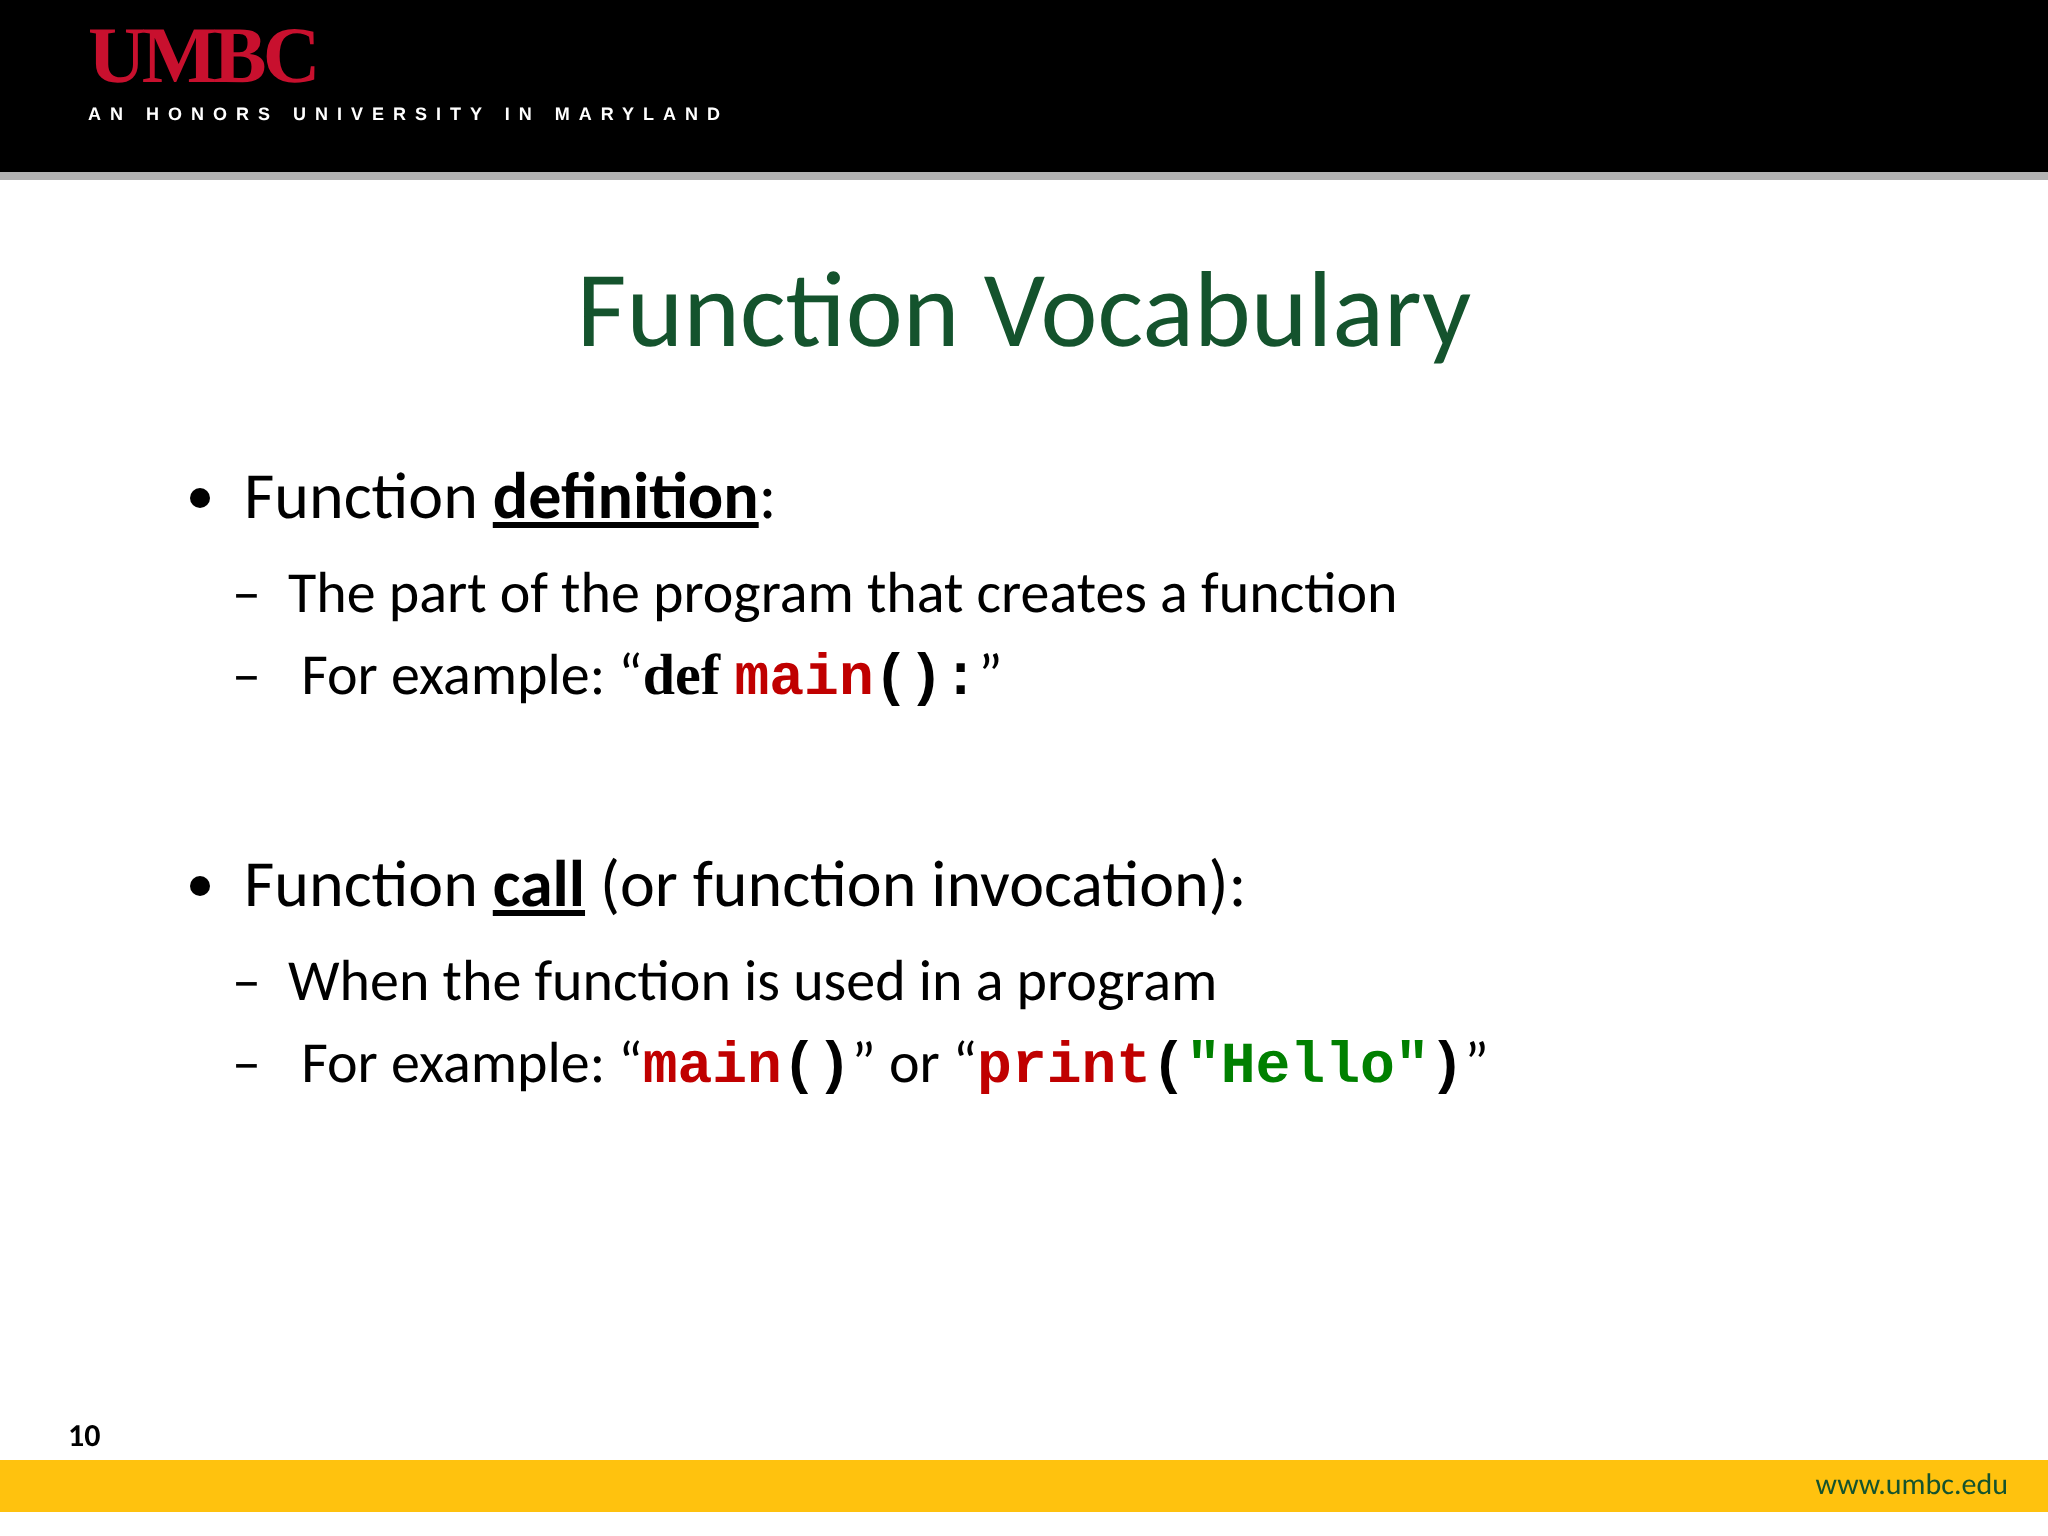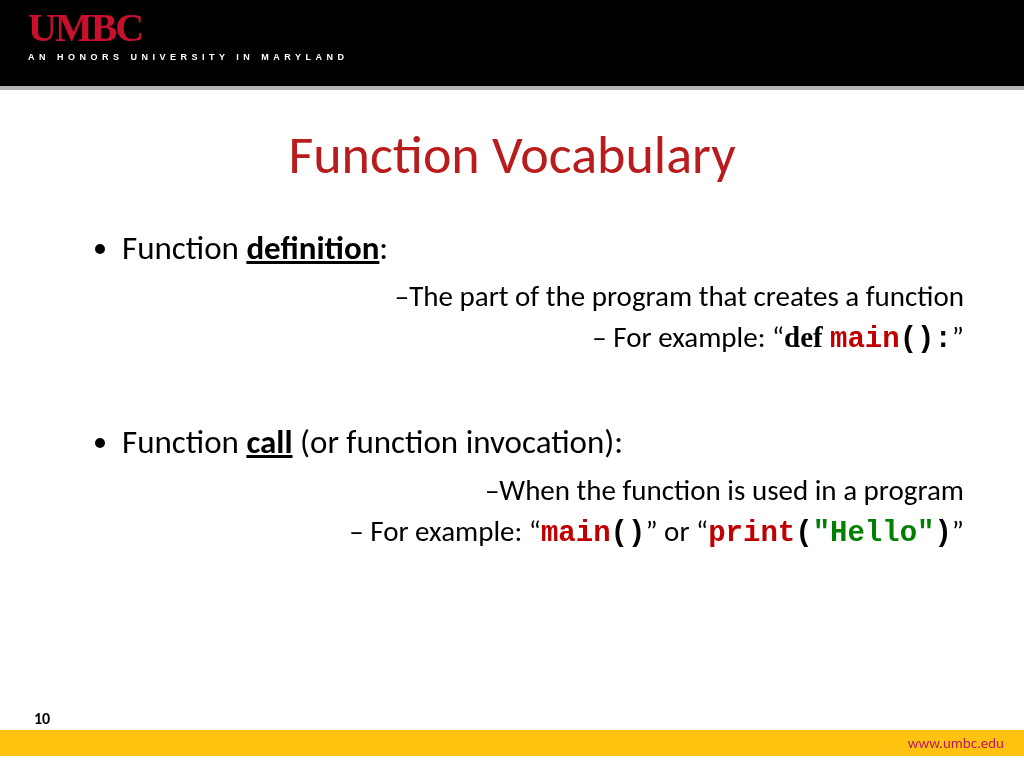--- a/index.html
+++ b/index.html
@@ -8,21 +8,21 @@
     height: 768px;
     font-family: Calibri, "Segoe UI", Arial, sans-serif;
     background: #fff;
     position: relative;
     overflow: hidden;
   }
   .header {
     width: 100%;
     height: 86px;
     background: #000;
-    padding: 8px 0 0 28px;
+    padding: 8px 0 0 44px;
   }
   .logo-text {
     font-family: "Times New Roman", serif;
     font-weight: 700;
     font-size: 40px;
     color: #c8102e;
     letter-spacing: -2px;
     line-height: 1;
     margin-bottom: 4px;
   }
@@ -38,42 +38,41 @@
     top: 86px;
     left: 0;
     width: 100%;
     height: 4px;
     background: #b3b3b3;
   }
   .title {
     text-align: center;
     font-size: 54px;
     font-weight: 400;
-    color: #b91c1c;
+    color: #14532d;
     margin-top: 36px;
     letter-spacing: 0px;
   }
   .content {
     margin-top: 40px;
     padding: 0 60px 0 60px;
   }
   ul.outer {
     list-style: disc;
     padding-left: 62px;
   }
   ul.outer > li {
     font-size: 33px;
     color: #000;
     margin-bottom: 6px;
   }
   ul.inner {
     list-style: none;
     padding-left: 22px;
     margin-top: 8px;
-    text-align: right;
   }
   ul.inner > li {
     font-size: 29px;
     color: #000;
     line-height: 1.4;
   }
   ul.inner > li::before {
     content: "–";
     display: inline-block;
     width: 28px;
@@ -102,21 +101,21 @@
     position: absolute;
     bottom: 40px;
     left: 34px;
     font-size: 16px;
     font-weight: 700;
     color: #000;
   }
   .url {
     font-size: 15px;
     font-family: Calibri, Arial, sans-serif;
-    color: #be185d;
+    color: #14532d;
     margin-left: auto;
   }
   .footer-white {
     position: absolute;
     bottom: 0;
     left: 0;
     width: 100%;
     height: 12px;
     background: #fff;
   }

